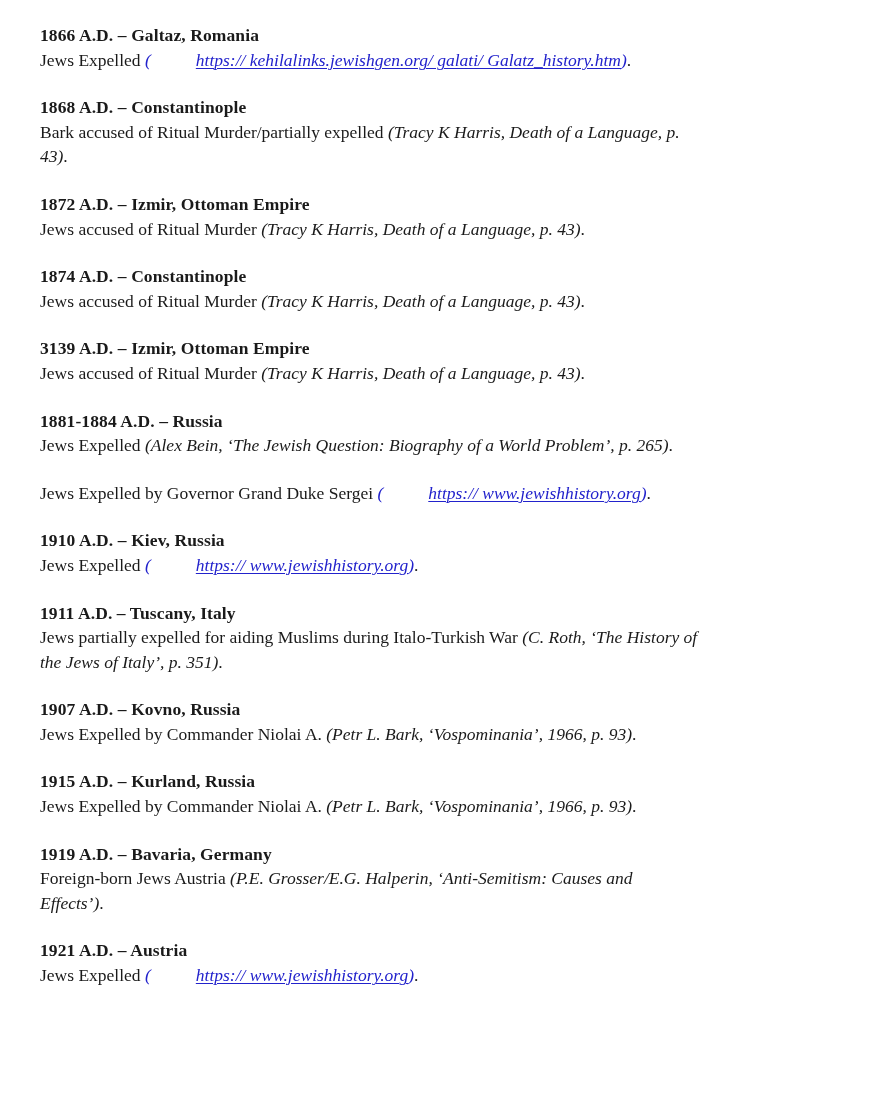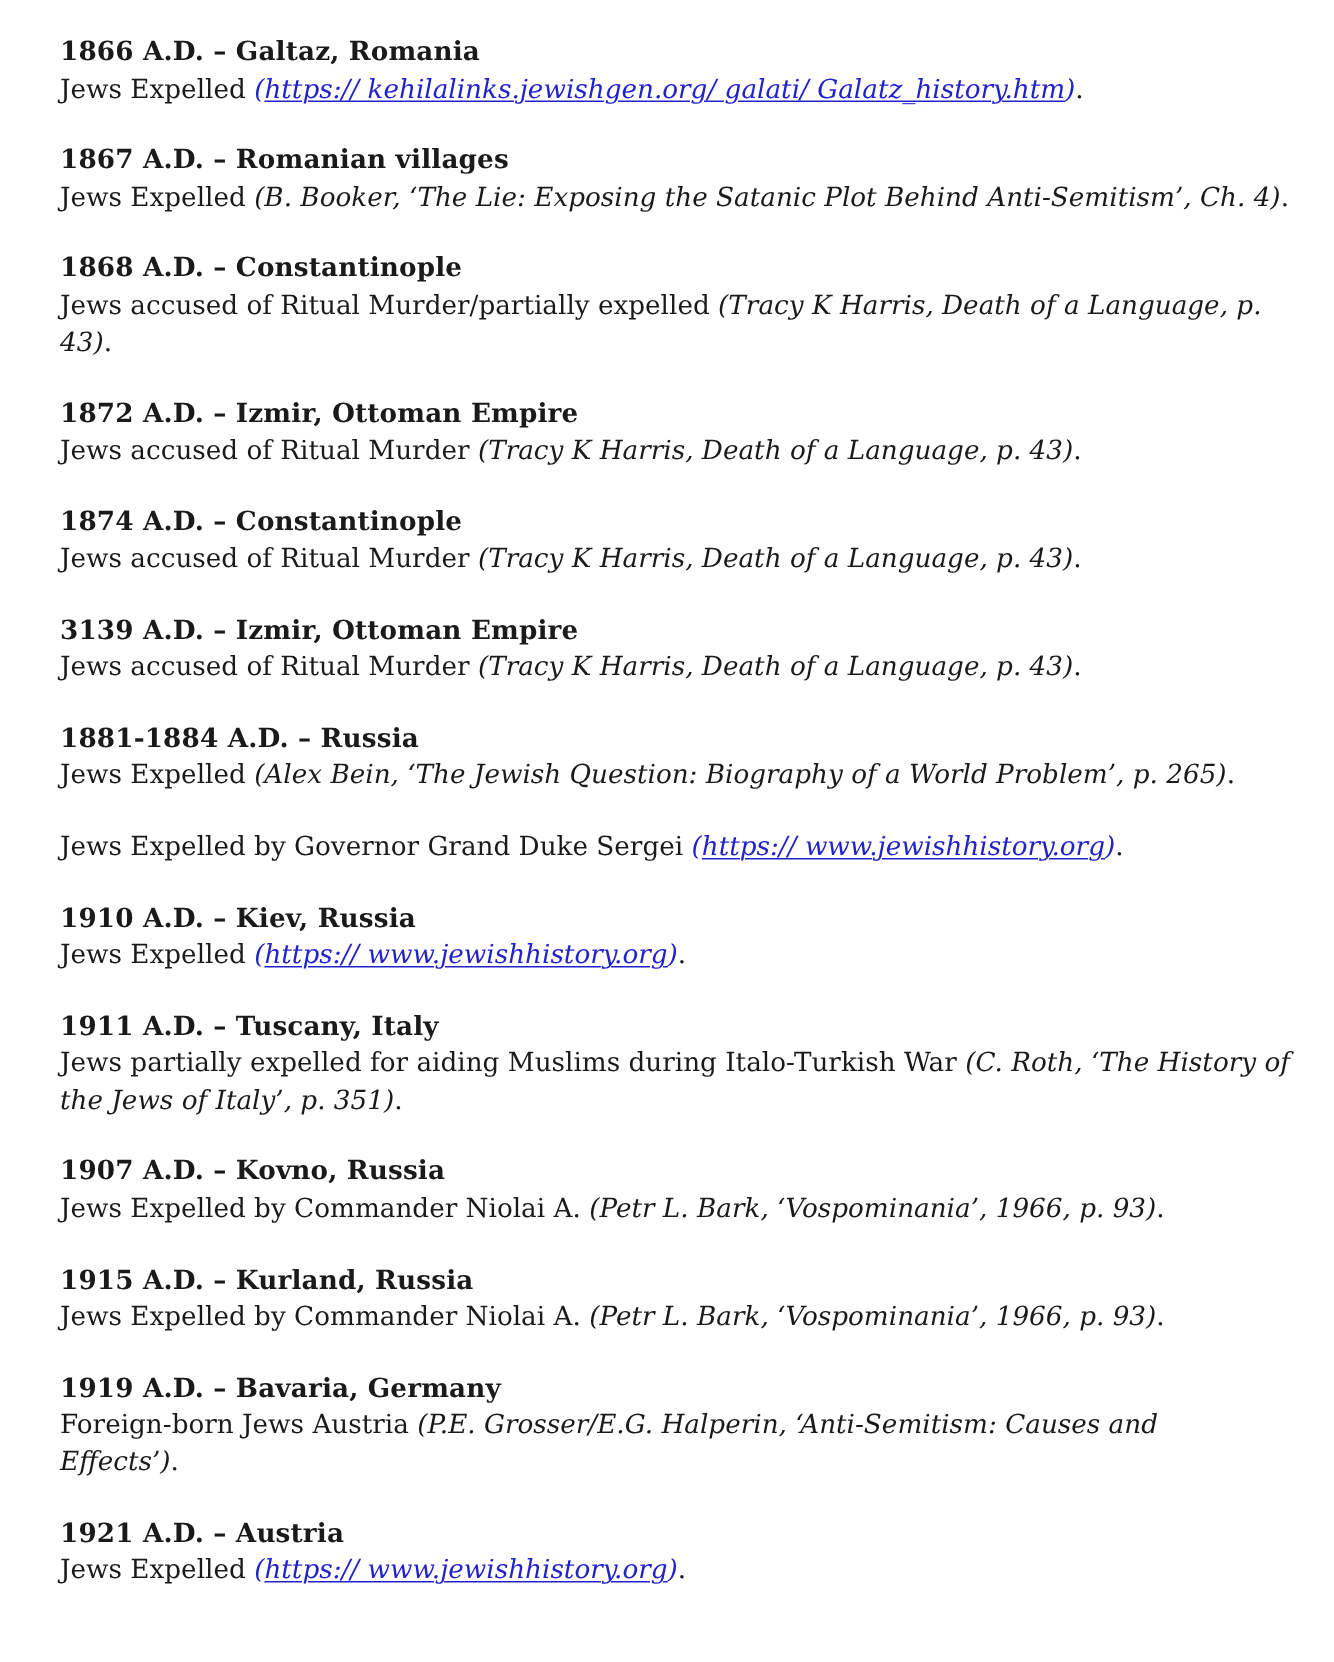--- a/index.html
+++ b/index.html
@@ -11,20 +11,21 @@
     width: 889px;
     height: 1108px;
     overflow: hidden;
     font-family: "DejaVu Serif", "Liberation Serif", serif;
     color: var(--text-color, #1a1a1a);
   }
   .page {
     box-sizing: border-box;
     width: 889px;
     padding: 23px 19px 0 40px;
+    font-family: Liberation Serif, serif;
   }
   section.entry {
     margin: 0 0 23px 0;
   }
   h2.heading {
     margin: 0;
     font-size: 17.5px;
     font-weight: bold;
     line-height: 24.6px;
     letter-spacing: 0.1px;
@@ -43,38 +44,35 @@
     color: var(--link-color, #2222cc);
     text-decoration: none;
   }
   p.description a.cite-link {
     font-style: italic;
     color: var(--link-color, #2222cc);
     text-decoration: underline;
     text-decoration-thickness: 1px;
     text-underline-offset: 2px;
     cursor: pointer;
+    margin-left: 45px;
   }
 </style>
 </head>
 <body style="background: rgb(255, 255, 255);">
 
 <div class="page">
   <main id="timeline">
       <section class="entry">
         <h2 class="heading">1866 A.D. – Galtaz, Romania</h2>
         <p class="description"><span class="plain">Jews Expelled </span><span class="paren">(</span><a class="cite-link" href="#">https:// kehilalinks.jewishgen.org/ galati/ Galatz_history.htm</a><span class="paren">)</span><span class="plain">.</span></p>
       </section>
       <section class="entry">
-        <h2 class="heading">1867 A.D. – Romanian villages</h2>
-        <p class="description"><span class="plain">Jews Expelled </span><em class="cite">(B. Booker, ‘The Lie: Exposing the Satanic Plot Behind Anti-Semitism’, Ch. 4)</em><span class="plain">.</span></p>
-      </section>
-      <section class="entry">
         <h2 class="heading">1868 A.D. – Constantinople</h2>
-        <p class="description"><span class="plain">Jews accused of Ritual Murder/partially expelled </span><em class="cite">(Tracy K Harris, Death of a Language, p.</em><br><em class="cite">43)</em><span class="plain">.</span></p>
+        <p class="description"><span class="plain">Bark accused of Ritual Murder/partially expelled </span><em class="cite">(Tracy K Harris, Death of a Language, p.</em><br><em class="cite">43)</em><span class="plain">.</span></p>
       </section>
       <section class="entry">
         <h2 class="heading">1872 A.D. – Izmir, Ottoman Empire</h2>
         <p class="description"><span class="plain">Jews accused of Ritual Murder </span><em class="cite">(Tracy K Harris, Death of a Language, p. 43)</em><span class="plain">.</span></p>
       </section>
       <section class="entry">
         <h2 class="heading">1874 A.D. – Constantinople</h2>
         <p class="description"><span class="plain">Jews accused of Ritual Murder </span><em class="cite">(Tracy K Harris, Death of a Language, p. 43)</em><span class="plain">.</span></p>
       </section>
       <section class="entry">

